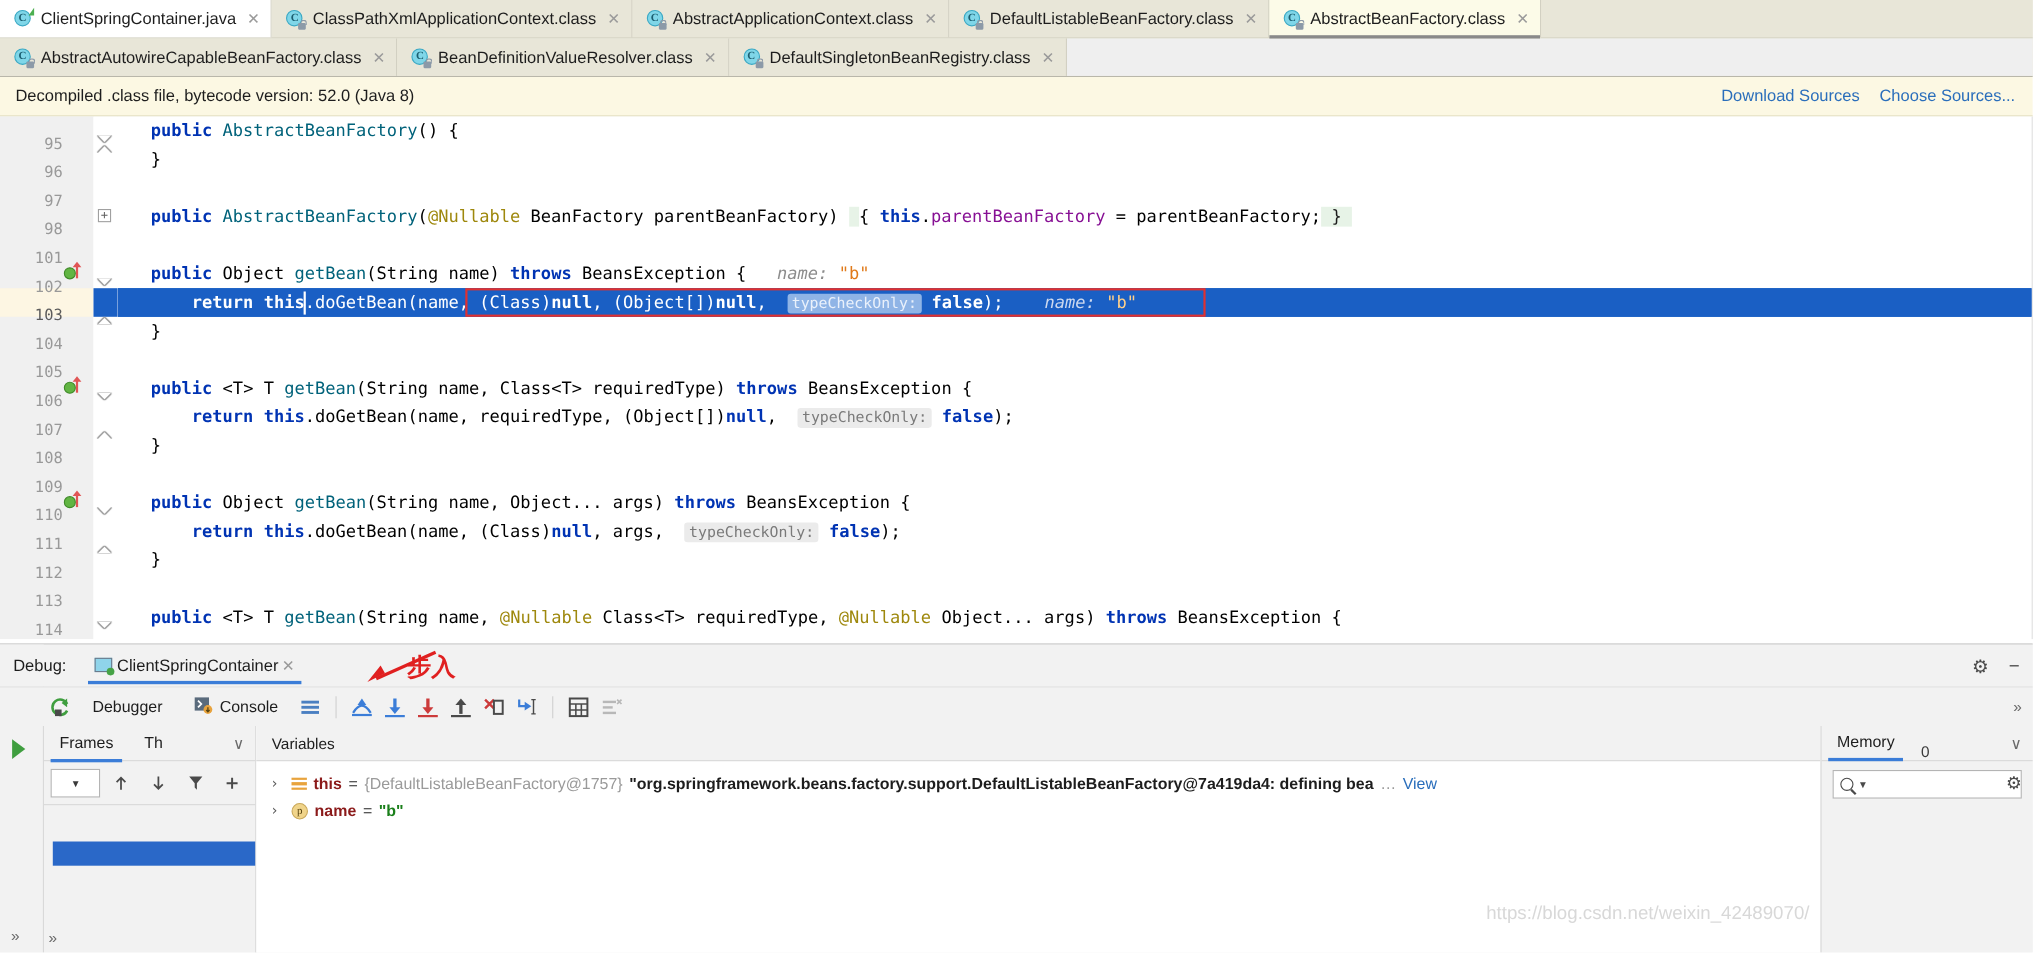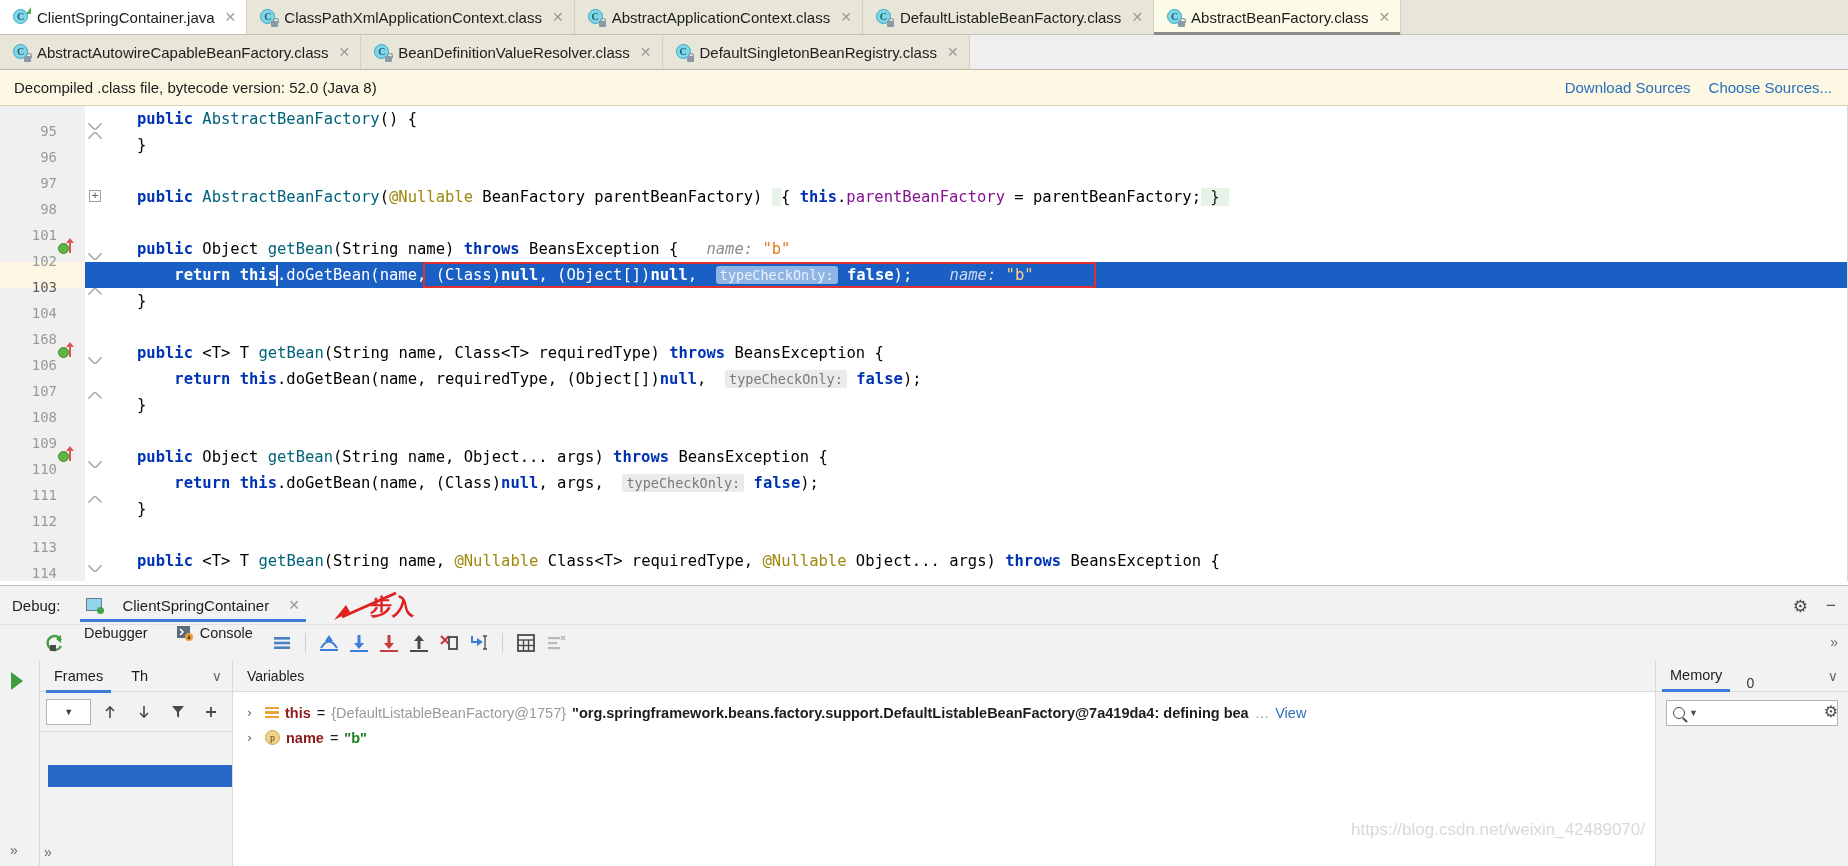--- a/index.html
+++ b/index.html
@@ -230,21 +230,21 @@
     position: absolute; left: 0; top: 0; bottom: 0; width: 40px;
     background: #f2f2f2; border-right: 1px solid #d9d9d9;
   }
   .dbg-header {
     height: 38px; display: flex; align-items: center;
     padding-left: 12px; background: #f2f2f2;
     position: relative;
   }
   .dbg-header .lbl { font-size: 15px; color: #1d1d1d; margin-right: 16px; }
   .dbg-tab {
-    display: flex; align-items: center; gap: 19px;
+    display: flex; align-items: center; gap: 3px;
     padding: 0 10px; height: 38px;
     position: relative; cursor: pointer;
     font-size: 15px;
   }
   .dbg-tab::after {
     content: ""; position: absolute; left: 4px; right: 4px; bottom: 2px;
     height: 3px; background: #3b7dd8;
   }
   .run-icon {
     width: 17px; height: 15px; position: relative; flex: 0 0 17px;
@@ -271,21 +271,21 @@
 
   .dbg-toolbar {
     height: 36px; display: flex; align-items: center;
     padding-left: 40px; gap: 0;
     border-top: 1px solid #e2e2e2;
     background: #f2f2f2;
     position: relative;
   }
   .dbg-toolbar .tb-tab {
     font-size: 14.5px; padding: 0 14px; height: 36px;
-    display: flex; gap: 6px; cursor: pointer;
+    display: flex; align-items: center; gap: 6px; cursor: pointer;
     position: relative;
   }
   .dbg-toolbar .tb-tab.sel::after {
     content: ""; position: absolute; left: 6px; right: 6px; bottom: 0;
     height: 2px; background: transparent;
   }
   .tb-sep { width: 1px; height: 20px; background: #cfcfcf; margin: 0 8px; }
   .tb-btn {
     width: 30px; height: 30px; display: flex; align-items: center; justify-content: center;
     cursor: pointer;
@@ -486,21 +486,21 @@
     <div class="gutter">
       <div class="hlrow-gutter" style="top:156px;"></div>
       <div class="ln" style="top:0px;">95</div>
       <div class="ln" style="top:26px;">96</div>
       <div class="ln" style="top:52px;">97</div>
       <div class="ln" style="top:78px;">98</div>
       <div class="ln" style="top:104px;">101</div>
       <div class="ln" style="top:130px;">102</div>
       <div class="ln cur" style="top:156px;">103</div>
       <div class="ln" style="top:182px;">104</div>
-      <div class="ln" style="top:208px;">168</div>
+      <div class="ln" style="top:208px;">105</div>
       <div class="ln" style="top:234px;">106</div>
       <div class="ln" style="top:260px;">107</div>
       <div class="ln" style="top:286px;">108</div>
       <div class="ln" style="top:312px;">109</div>
       <div class="ln" style="top:338px;">110</div>
       <div class="ln" style="top:364px;">111</div>
       <div class="ln" style="top:390px;">112</div>
       <div class="ln" style="top:416px;">113</div>
       <div class="ln" style="top:442px;">114</div>
 

